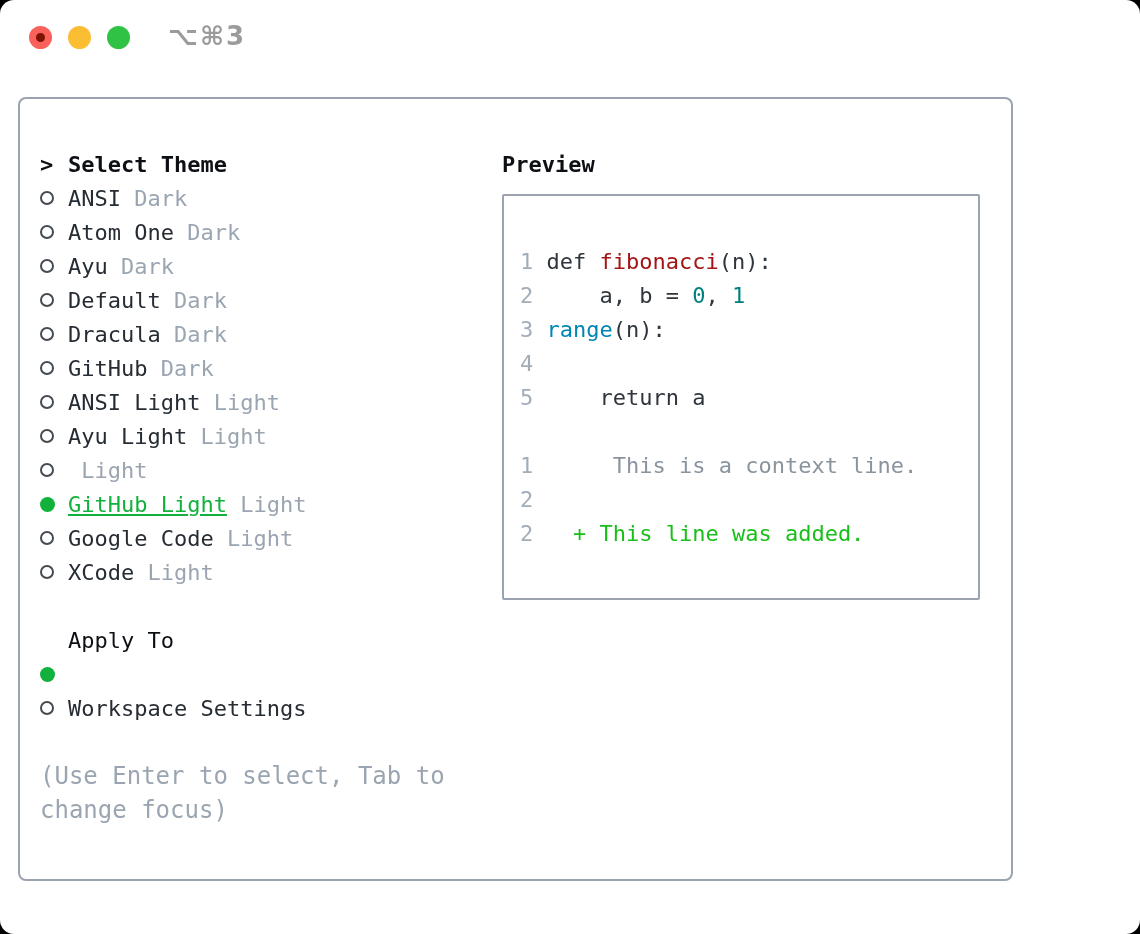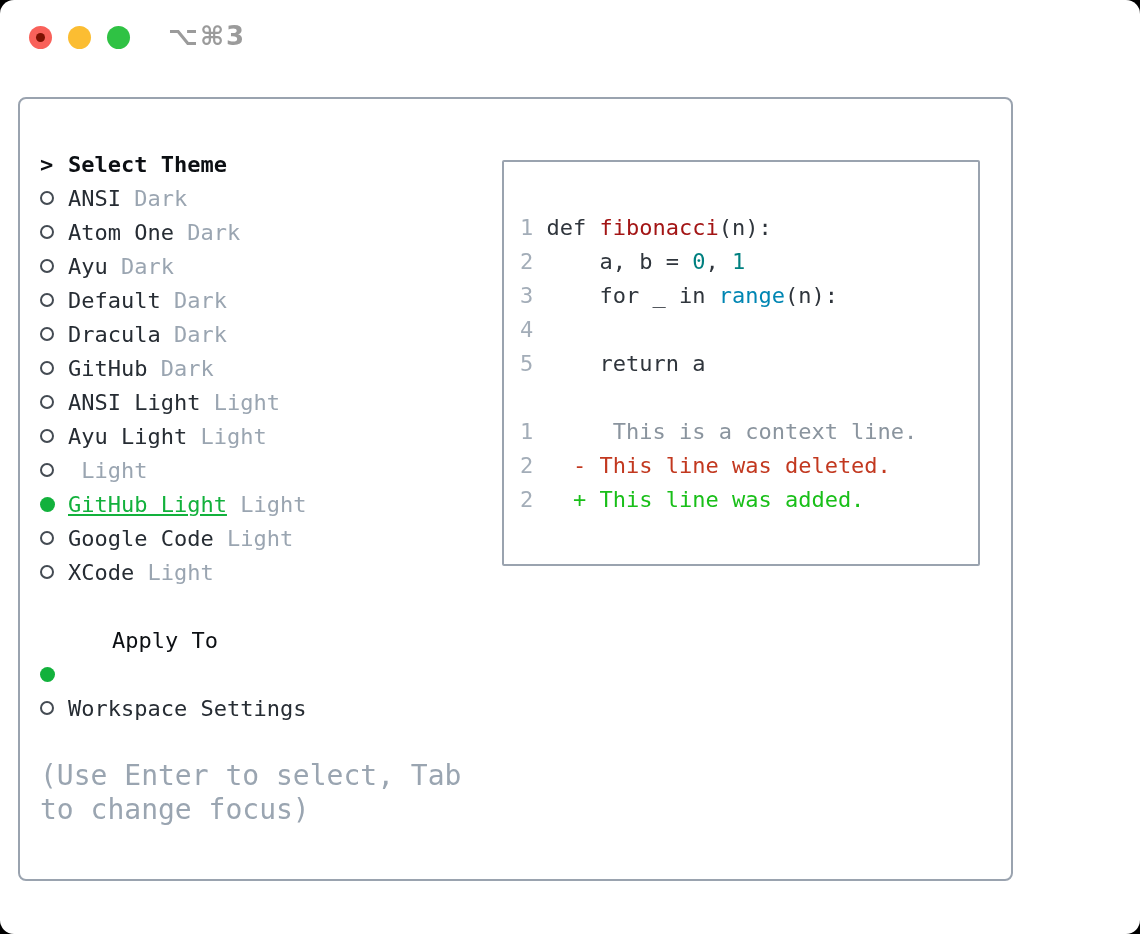--- a/index.html
+++ b/index.html
@@ -23,27 +23,27 @@
            border:2px solid var(--border); border-radius:8px; background:#fff;
            display:flex; padding:48px 0 0 20px; }
   .left-col  { width:462px; flex:none; }
   .right-col { flex:1; }
 
   .row { height:34px; display:flex; align-items:center; font-size:22px;
          color:var(--text_item); white-space:pre; }
   .marker { width:28px; flex:none; display:flex; align-items:center; }
   .prompt-char { font-weight:bold; color:var(--text_header); }
   .header-label { font-weight:bold; color:var(--text_header); }
-  .subheader-label { color:var(--text_header);margin-left:44px; }
+  .subheader-label { color:var(--text_header); }
   .dot { width:14px; height:14px; border:2px solid #444b53; border-radius:50%; }
   .dot.filled { width:15px; height:15px; border:none; background:var(--accent_green); }
   .selected .opt-name { color:var(--accent_green);text-decoration:underline; }
   .variant { color:var(--muted); }
   .spacer { height:34px; }
-  .hint { width:440px; font-size:28px; line-height:34px; color:var(--muted); }
+  .hint { width:440px; font-size:24px; line-height:34px; color:var(--muted); }
 
   
   .preview-box { margin-top:13px; width:478px; height:406px; border:2px solid var(--border);
                  border-radius:2px; background:#fff; padding:48px 0 0 16px; }
   .code-row { height:34px; display:flex; align-items:center; font-size:22px; white-space:pre; }
   .gutter { width:2ch; flex:none; color:var(--gutter); }
   .tk-plain   { color:var(--code_plain); }
   .tk-func    { color:var(--func_red); }
   .tk-number  { color:var(--number_teal); }
   .tk-builtin { color:var(--builtin_blue);text-align:center; }
@@ -99,32 +99,35 @@
           <div class="row selected"><span class="marker"><span class="dot filled"></span></span></div>
           <div class="row"><span class="marker"><span class="dot"></span></span><span class="opt-name">Workspace Settings</span></div>
         </div>
 
       <div class="spacer"></div>
 
       <div class="hint">(Use Enter to select, Tab to change focus)</div>
     </div>
 
     <div class="right-col">
+      <div class="row">
+        <span class="header-label">Preview</span>
+      </div>
 
       <div class="preview-box">
         <div id="code-block">
             <div class="code-row"><span class="gutter">1</span><span class="tk-plain">def </span><span class="tk-func">fibonacci</span><span class="tk-plain">(n):</span></div>
             <div class="code-row"><span class="gutter">2</span><span class="tk-plain">    a, b = </span><span class="tk-number">0</span><span class="tk-plain">, </span><span class="tk-number">1</span></div>
-            <div class="code-row"><span class="gutter">3</span><span class="tk-plain">    for _ in </span><span class="tk-builtin">range</span><span class="tk-plain">(n):</span></div>
+            <div class="code-row"><span class="gutter">3</span><span class="tk-builtin">range</span><span class="tk-plain">(n):</span></div>
             <div class="code-row"><span class="gutter">4</span></div>
             <div class="code-row"><span class="gutter">5</span><span class="tk-plain">    return a</span></div>
           </div>
         <div class="spacer"></div>
         <div id="diff-block">
             <div class="code-row"><span class="gutter">1</span><span class="diff-context">     This is a context line.</span></div>
-            <div class="code-row"><span class="gutter">2</span><span class="diff-deleted">  - This line was deleted.</span></div>
+            <div class="code-row"><span class="gutter">2</span></div>
             <div class="code-row"><span class="gutter">2</span><span class="diff-added">  + This line was added.</span></div>
           </div>
       </div>
     </div>
 
   </div>
 </div>
 
 </body></html>

